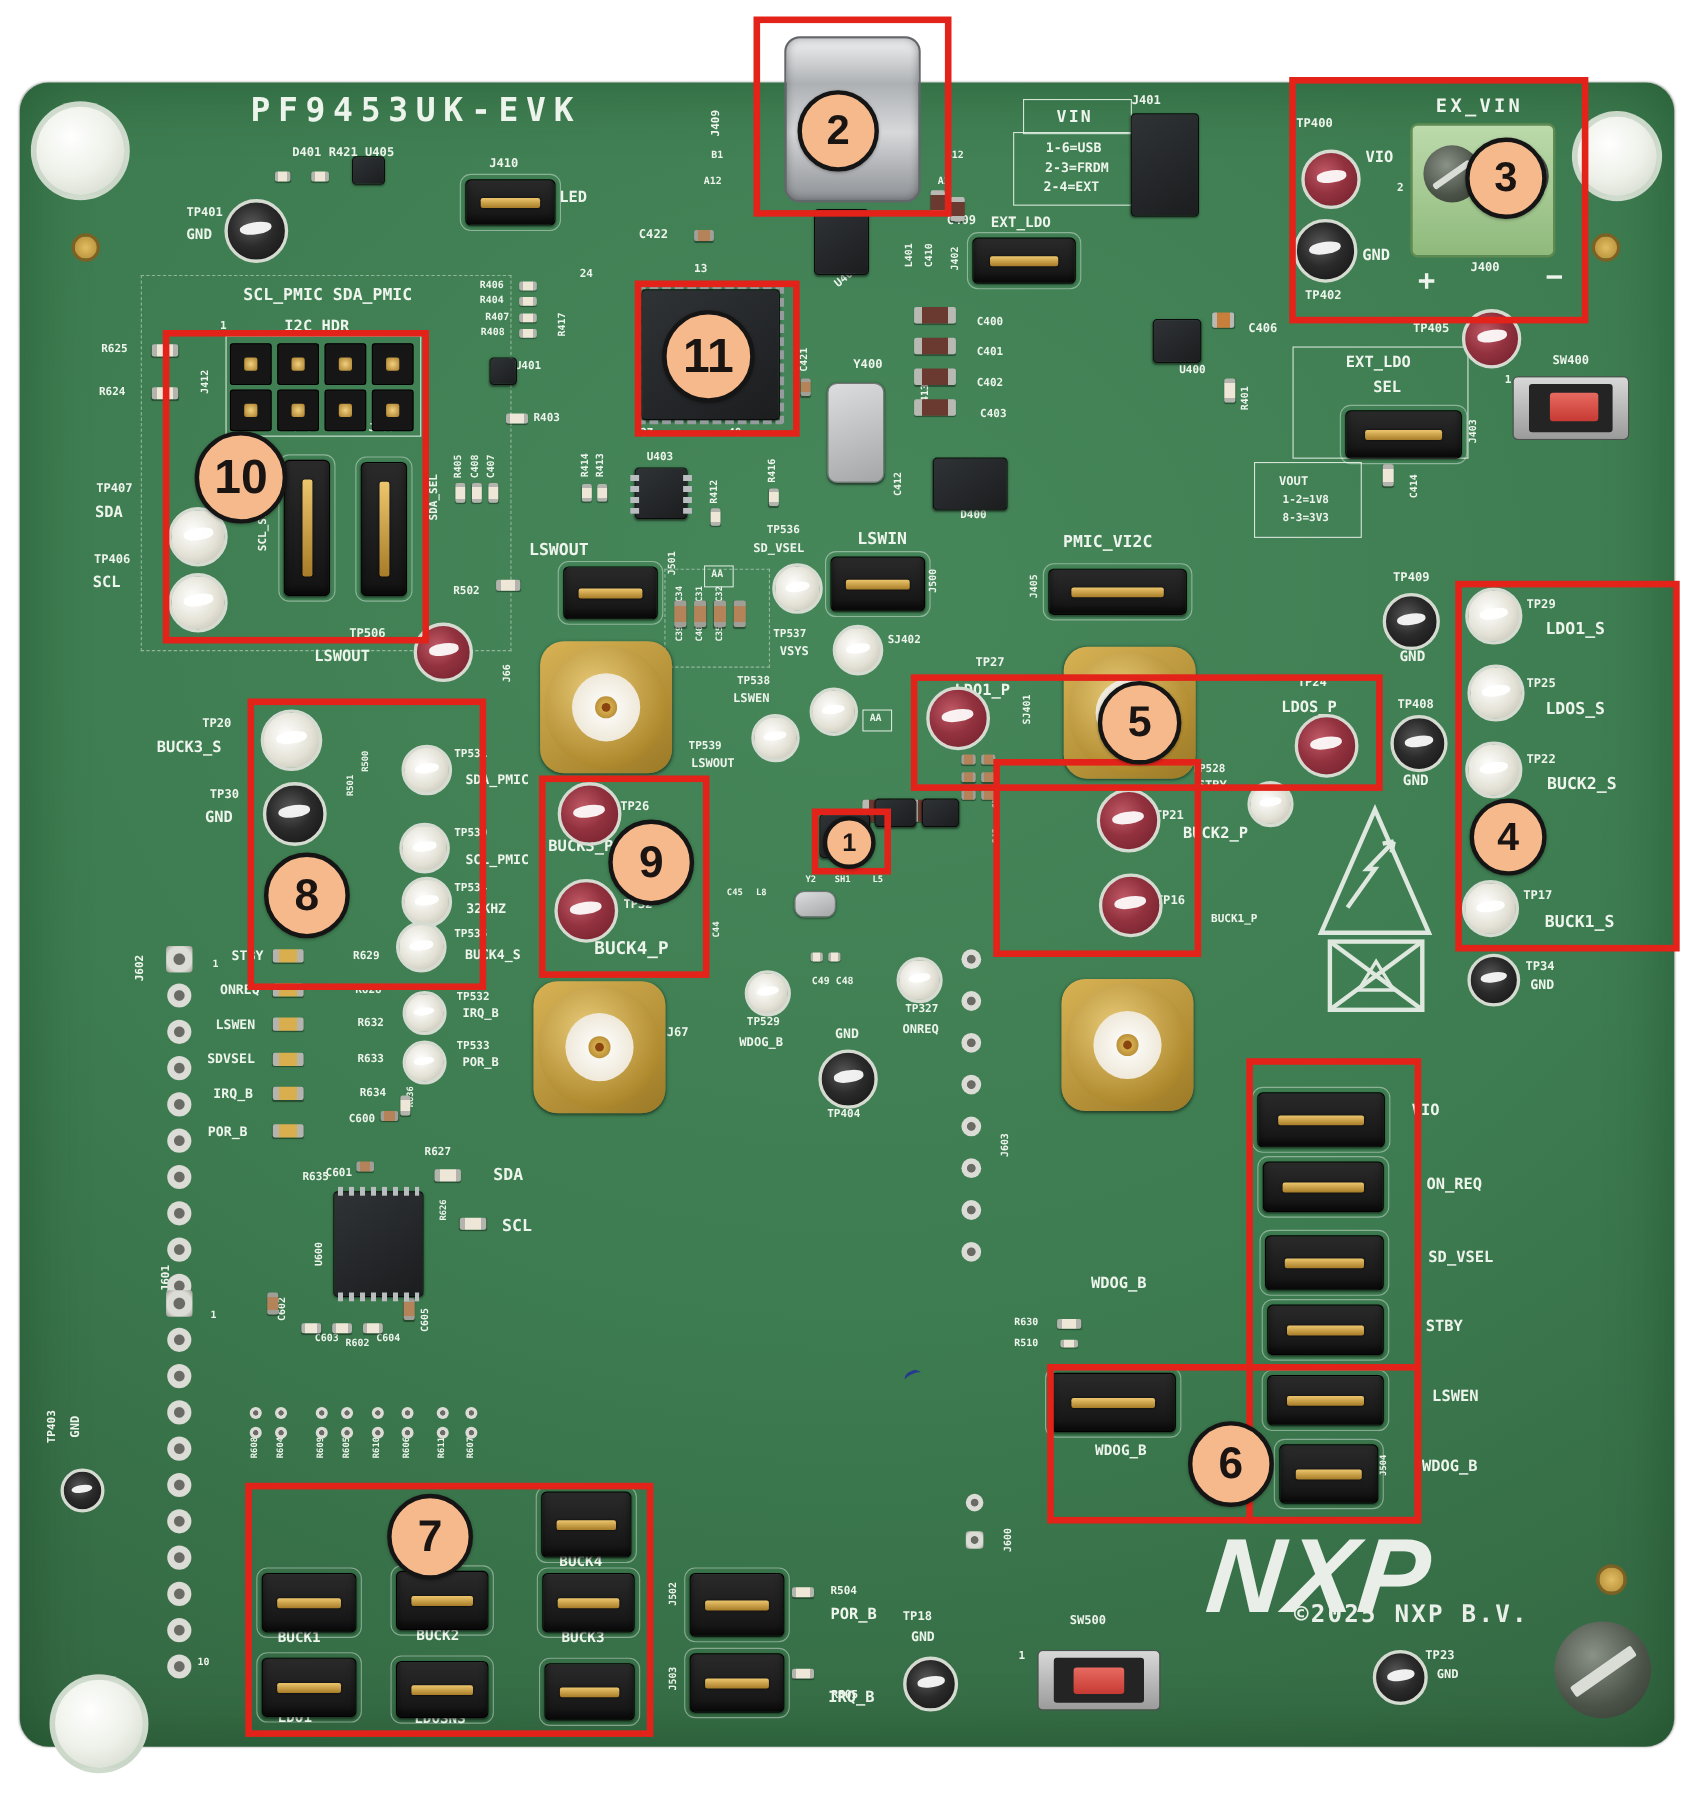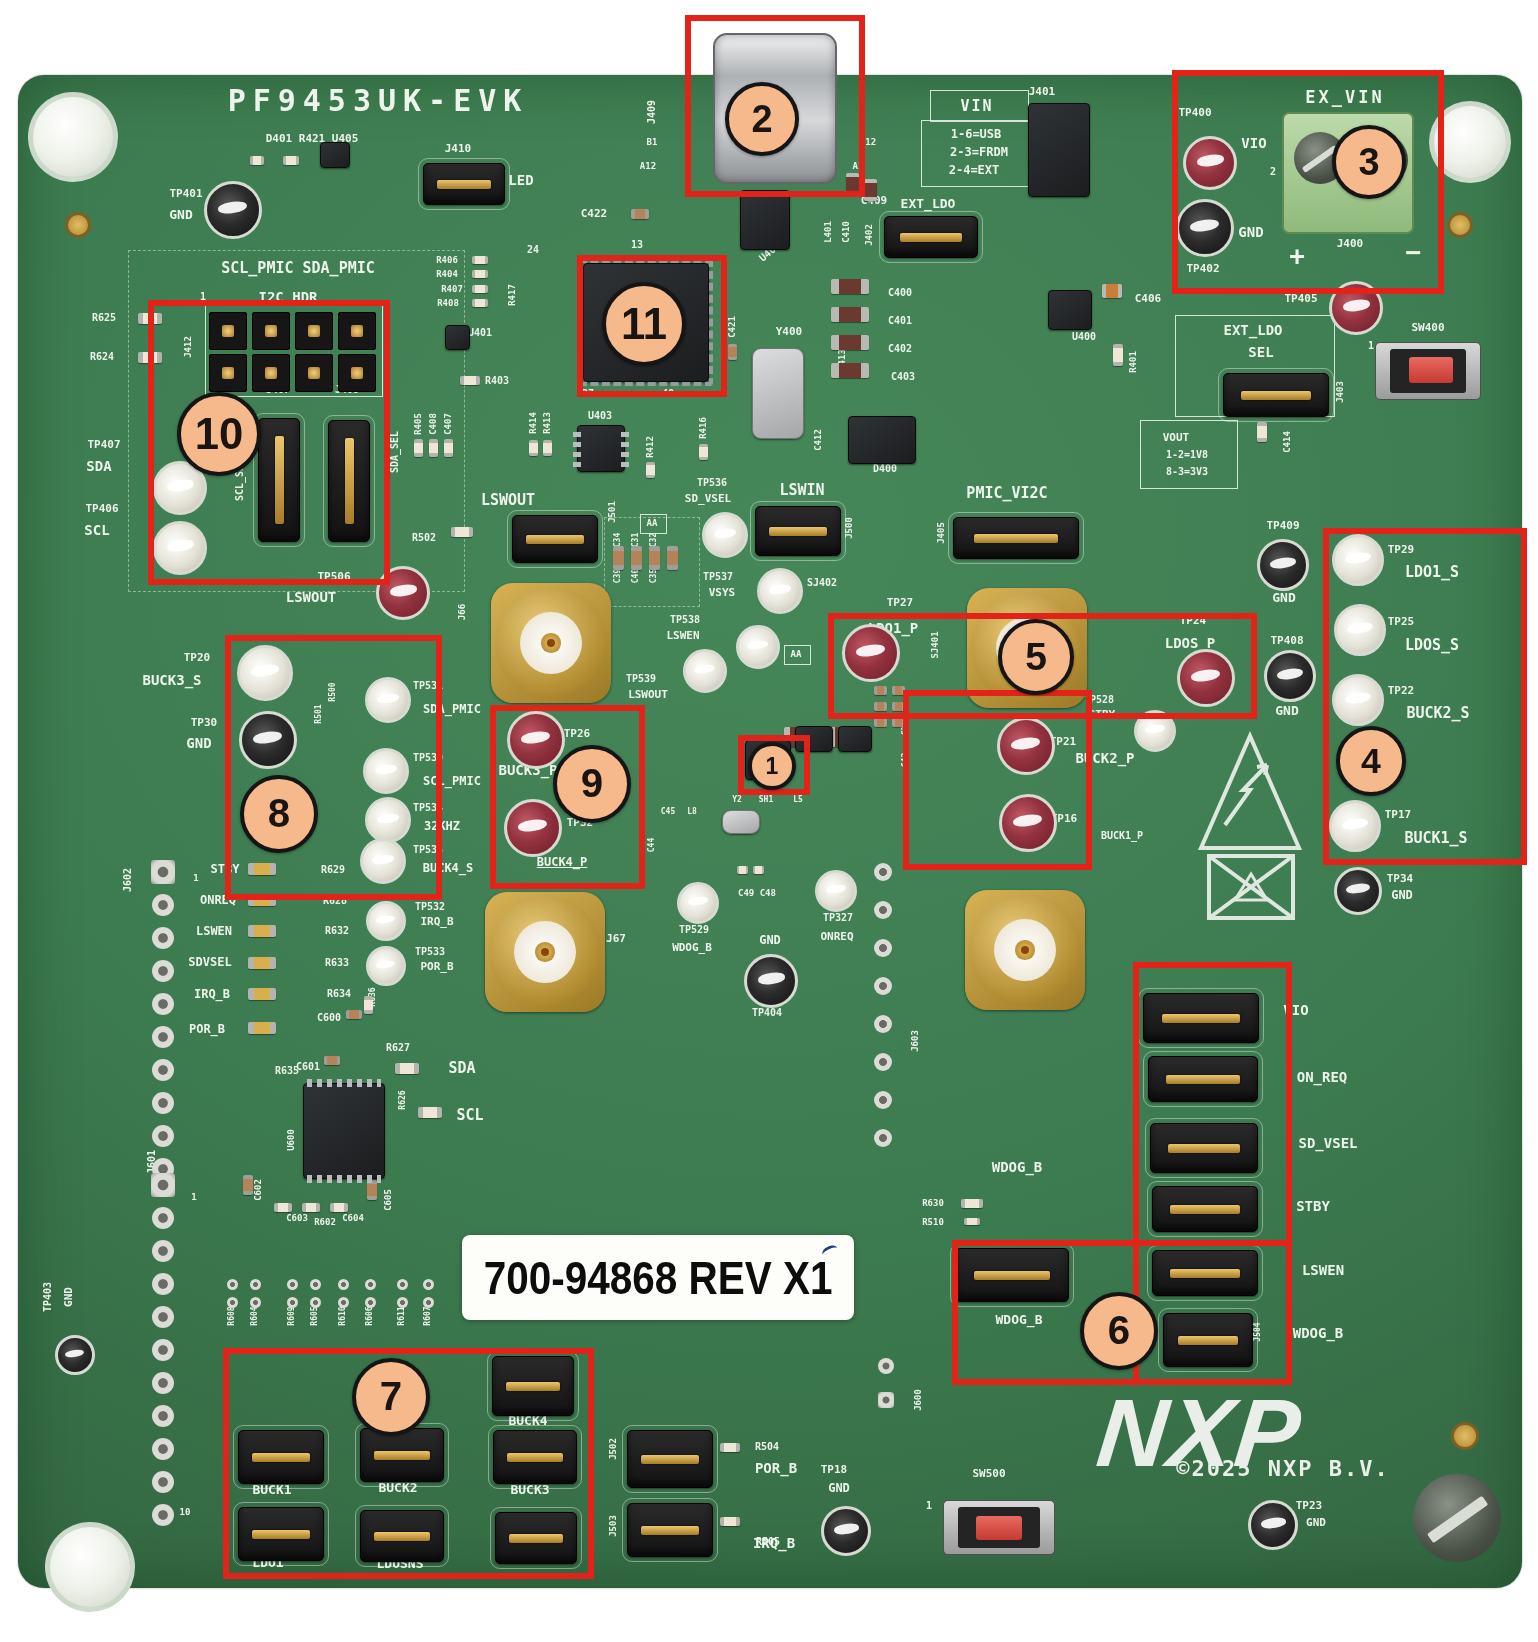--- a/index.html
+++ b/index.html
@@ -86,23 +86,20 @@
 
   <div class="abs sw" style="left:1375px;top:342px;width:104px;height:56px;">
     <div class="inner"></div>
     <div class="cap" style="left:33px;top:14px;width:44px;height:26px;"></div>
   </div>
   <div class="abs sw" style="left:943px;top:1500px;width:110px;height:53px;">
     <div class="inner"></div>
     <div class="cap" style="left:32px;top:15px;width:46px;height:24px;"></div>
   </div>
 
-  <div class="abs sticker" style="left:462px;top:1235px;width:392px;height:85px;font-size:46px;">
-    <span>700-94868 REV X1</span>
-  </div>
   <div class="abs penmark" style="left:822px;top:1246px;"></div>
 
   <div id="nxp-logo" class="abs" style="left:1098px;top:1378px;">NXP</div>
   <div id="copyright" class="abs" style="left:1283px;top:1468px;">©2025 NXP B.V.</div>
 
   <svg class="esd" style="left:1195px;top:730px;" width="110" height="130" viewBox="0 0 110 130">
     <polygon points="55,6 104,118 6,118" fill="none" stroke="#dfe8df" stroke-width="4"></polygon>
     <path d="M30 95 L55 60 L48 60 L72 35" fill="none" stroke="#dfe8df" stroke-width="4"></path>
     <path d="M72 35 l-10 2 m10 -2 l-2 10" fill="none" stroke="#dfe8df" stroke-width="4"></path>
   </svg>
@@ -269,21 +266,21 @@
     <div class="abs lbl" style="left: 452px; top: 709px; font-size: 12px; transform: translate(-50%, -50%);">SDA_PMIC</div>
     <div class="abs lbl" style="left: 428px; top: 758px; font-size: 10px; transform: translate(-50%, -50%);">TP530</div>
     <div class="abs lbl" style="left: 452px; top: 781px; font-size: 12px; transform: translate(-50%, -50%);">SCL_PMIC</div>
     <div class="abs lbl" style="left: 428px; top: 808px; font-size: 10px; transform: translate(-50%, -50%);">TP534</div>
     <div class="abs lbl" style="left: 442px; top: 826px; font-size: 12px; transform: translate(-50%, -50%);">32KHZ</div>
     <div class="abs lbl" style="left: 428px; top: 850px; font-size: 10px; transform: translate(-50%, -50%);">TP535</div>
     <div class="abs lbl" style="left: 448px; top: 868px; font-size: 12px; transform: translate(-50%, -50%);">BUCK4_S</div>
     <div class="abs lbl" style="left: 577px; top: 733px; font-size: 11px; transform: translate(-50%, -50%);">TP26</div>
     <div class="abs lbl" style="left: 528px; top: 770px; font-size: 14px; transform: translate(-50%, -50%);">BUCK3_P</div>
     <div class="abs lbl" style="left: 580px; top: 822px; font-size: 11px; transform: translate(-50%, -50%);">TP32</div>
-    <div class="abs lbl" style="left: 562px; top: 862px; font-size: 12px; transform: translate(-50%, -50%); text-decoration: underline;">BUCK4_P</div>
+    <div class="abs lbl" style="left: 574px; top: 862px; font-size: 16px; transform: translate(-50%, -50%);">BUCK4_P</div>
     <div class="abs lbl" style="left: 462px; top: 612px; font-size: 9px; transform: translate(-50%, -50%) rotate(-90deg);">J66</div>
     <div class="abs lbl" style="left: 616px; top: 938px; font-size: 11px; transform: translate(-50%, -50%);">J67</div>
     <div class="abs lbl" style="left: 225px; top: 869px; font-size: 12px; transform: translate(-50%, -50%);">STBY</div>
     <div class="abs lbl" style="left: 333px; top: 870px; font-size: 10px; transform: translate(-50%, -50%);">R629</div>
     <div class="abs lbl" style="left: 218px; top: 900px; font-size: 12px; transform: translate(-50%, -50%);">ONREQ</div>
     <div class="abs lbl" style="left: 335px; top: 901px; font-size: 10px; transform: translate(-50%, -50%);">R628</div>
     <div class="abs lbl" style="left: 214px; top: 931px; font-size: 12px; transform: translate(-50%, -50%);">LSWEN</div>
     <div class="abs lbl" style="left: 337px; top: 931px; font-size: 10px; transform: translate(-50%, -50%);">R632</div>
     <div class="abs lbl" style="left: 210px; top: 962px; font-size: 12px; transform: translate(-50%, -50%);">SDVSEL</div>
     <div class="abs lbl" style="left: 337px; top: 963px; font-size: 10px; transform: translate(-50%, -50%);">R633</div>

